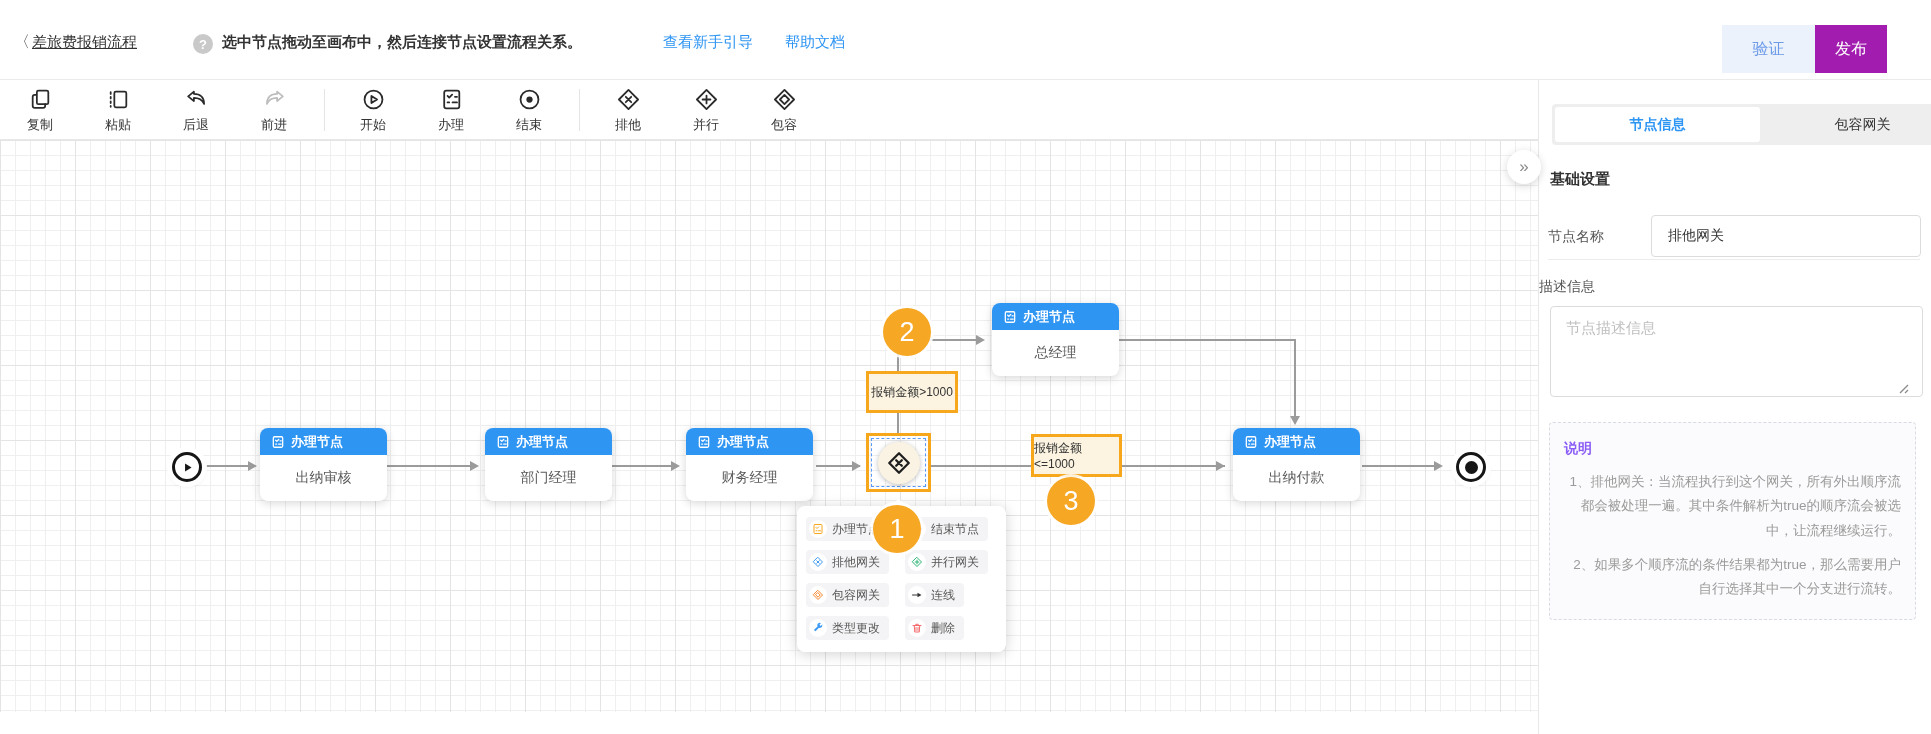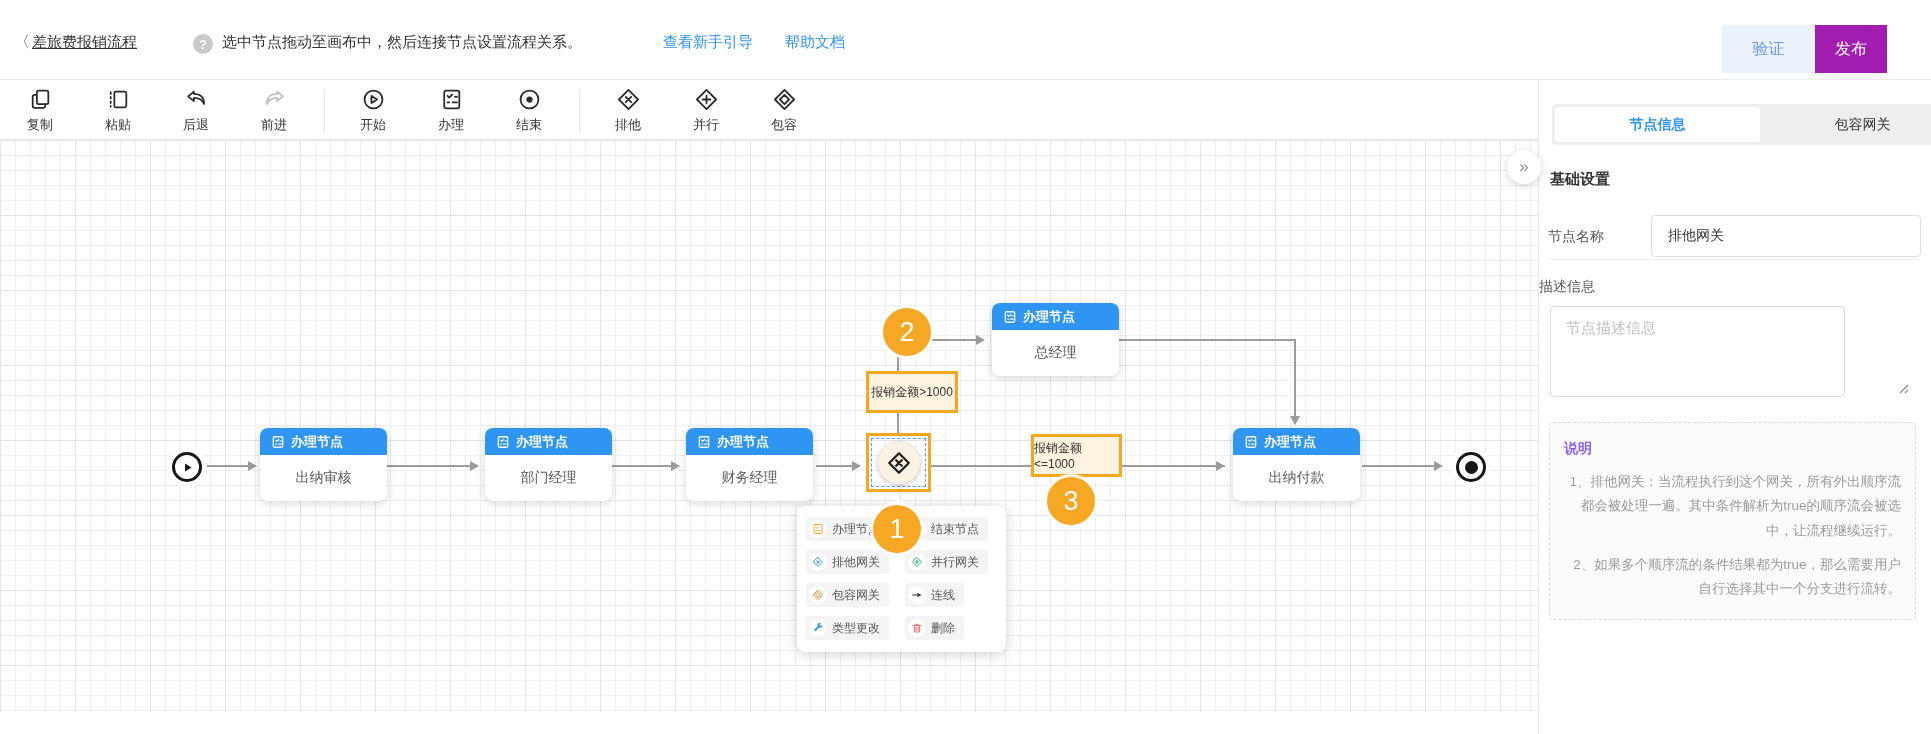--- a/index.html
+++ b/index.html
@@ -6,21 +6,21 @@
   html,body { width:1931px; height:734px; }
   body {
     position:relative; overflow:hidden; background:#fff;
     font-family:"Liberation Sans","DejaVu Sans",sans-serif; color:#333;
   }
   
   .topbar { position:absolute; left:0; top:0; width:1931px; height:80px; background:#fff; border-bottom:1px solid #ebebeb; }
   .back { position:absolute; left:14px; top:32px; font-size:16px; color:#555; cursor:pointer; }
   .doc-title { position:absolute; left:32px; top:33px; font-size:15px; color:#333; text-decoration:underline; }
   .help-circ { position:absolute; left:193px; top:34px; width:20px; height:20px; border-radius:50%; background:#c9c9c9; color:#fff; font-size:13px; font-weight:bold; display:flex; align-items:center; justify-content:center; }
-  .hint { position:absolute; left:222px; top:33px; font-size:15px; color:#333; }
+  .hint { position:absolute; left:222px; top:33px; font-size:15px; color:#333;font-weight:bold; }
   .lnk { position:absolute; top:33px; font-size:15px; color:#2e95f3; cursor:pointer; }
   .lnk1 { left:663px; } .lnk2 { left:785px; }
   .btn { position:absolute; top:25px; height:48px; display:flex; align-items:center; justify-content:center; font-size:16px; cursor:pointer; }
   .btn-validate { left:1722px; width:93px; background:#ebf2fc; color:#6d9be8; }
   .btn-publish { left:1815px; width:72px; background:#a21caf; color:#fff; }
   
   .toolbar { position:absolute; left:0; top:81px; width:1538px; height:59px; background:#fff; border-bottom:1px solid #e8e8e8; display:flex; align-items:center; padding-left:8px; }
   .tb-item { width:64px; display:flex; flex-direction:column; align-items:center; gap:4px; cursor:pointer; margin-right:14px; color:#2a2a2a; }
   .tb-item.disabled { color:#bdbdbd; }
   .tb-label { font-size:13px; color:#333; }
@@ -55,21 +55,21 @@
   .mi { width:12px; height:12px; stroke:currentColor; fill:none; stroke-width:2; stroke-linecap:round; stroke-linejoin:round; }
   
   .panel { position:absolute; left:1538px; top:80px; width:393px; height:654px; background:#fff; border-left:1px solid #e8e8e8; }
   .tabs { position:absolute; left:13px; top:24px; width:416px; height:41px; background:#eeeeef; border-radius:4px; padding:3px; display:flex;text-align:right; }
   .tab { flex:1; display:flex; align-items:center; justify-content:center; font-size:14px; color:#333; border-radius:3px; cursor:pointer; }
   .tab.active { background:#fff; color:#2e95f3; font-weight:bold; }
   .sec-title { position:absolute; left:11px; top:90px; font-size:15px; font-weight:bold; color:#333; }
   .fld-label { position:absolute; font-size:14px; color:#555;text-align:center; }
   .name-input { position:absolute; left:112px; top:135px; width:270px; height:42px; border:1px solid #dcdcdc; border-radius:4px; padding:0 16px; font-size:14px; color:#333; font-family:inherit; outline:none; }
   .hr { position:absolute; left:9px; top:179px; width:372px; height:1px; background:#ececec; }
-  .desc-area { position:absolute; left:11px; top:226px; width:295px; height:91px; border:1px solid #dcdcdc; border-radius:4px; padding:12px 15px; font-size:15px; color:#333; font-family:inherit; resize:none; outline:none; }
+  .desc-area { position:absolute; left:11px; top:226px; width:373px; height:91px; border:1px solid #dcdcdc; border-radius:4px; padding:12px 15px; font-size:15px; color:#333; font-family:inherit; resize:none; outline:none; }
   .desc-area::placeholder { color:#bfbfbf; }
   .resize-g { position:absolute; left:358px; top:302px; pointer-events:none; }
   .note { position:absolute; left:10px; top:342px; width:367px; border:1px dashed #d8dbe2; background:#fbfbfd; border-radius:4px; padding:17px 14px 18px 14px; }
   .note-title { font-size:14px; font-weight:bold; color:#8b5cf6; margin-bottom:12px; }
   .note p { font-size:13.5px; color:#9b9b9b; line-height:1.8;text-align:right; }
   .note p + p { margin-top:10px; }
   .collapse-btn { position:absolute; left:1507px; top:150px; width:34px; height:34px; border-radius:50%; background:#fff; box-shadow:0 2px 8px rgba(0,0,0,.16); color:#8a8a8a; font-size:17px; display:flex; align-items:center; justify-content:center; cursor:pointer; z-index:8; }
 </style>
 </head>
 <body>

